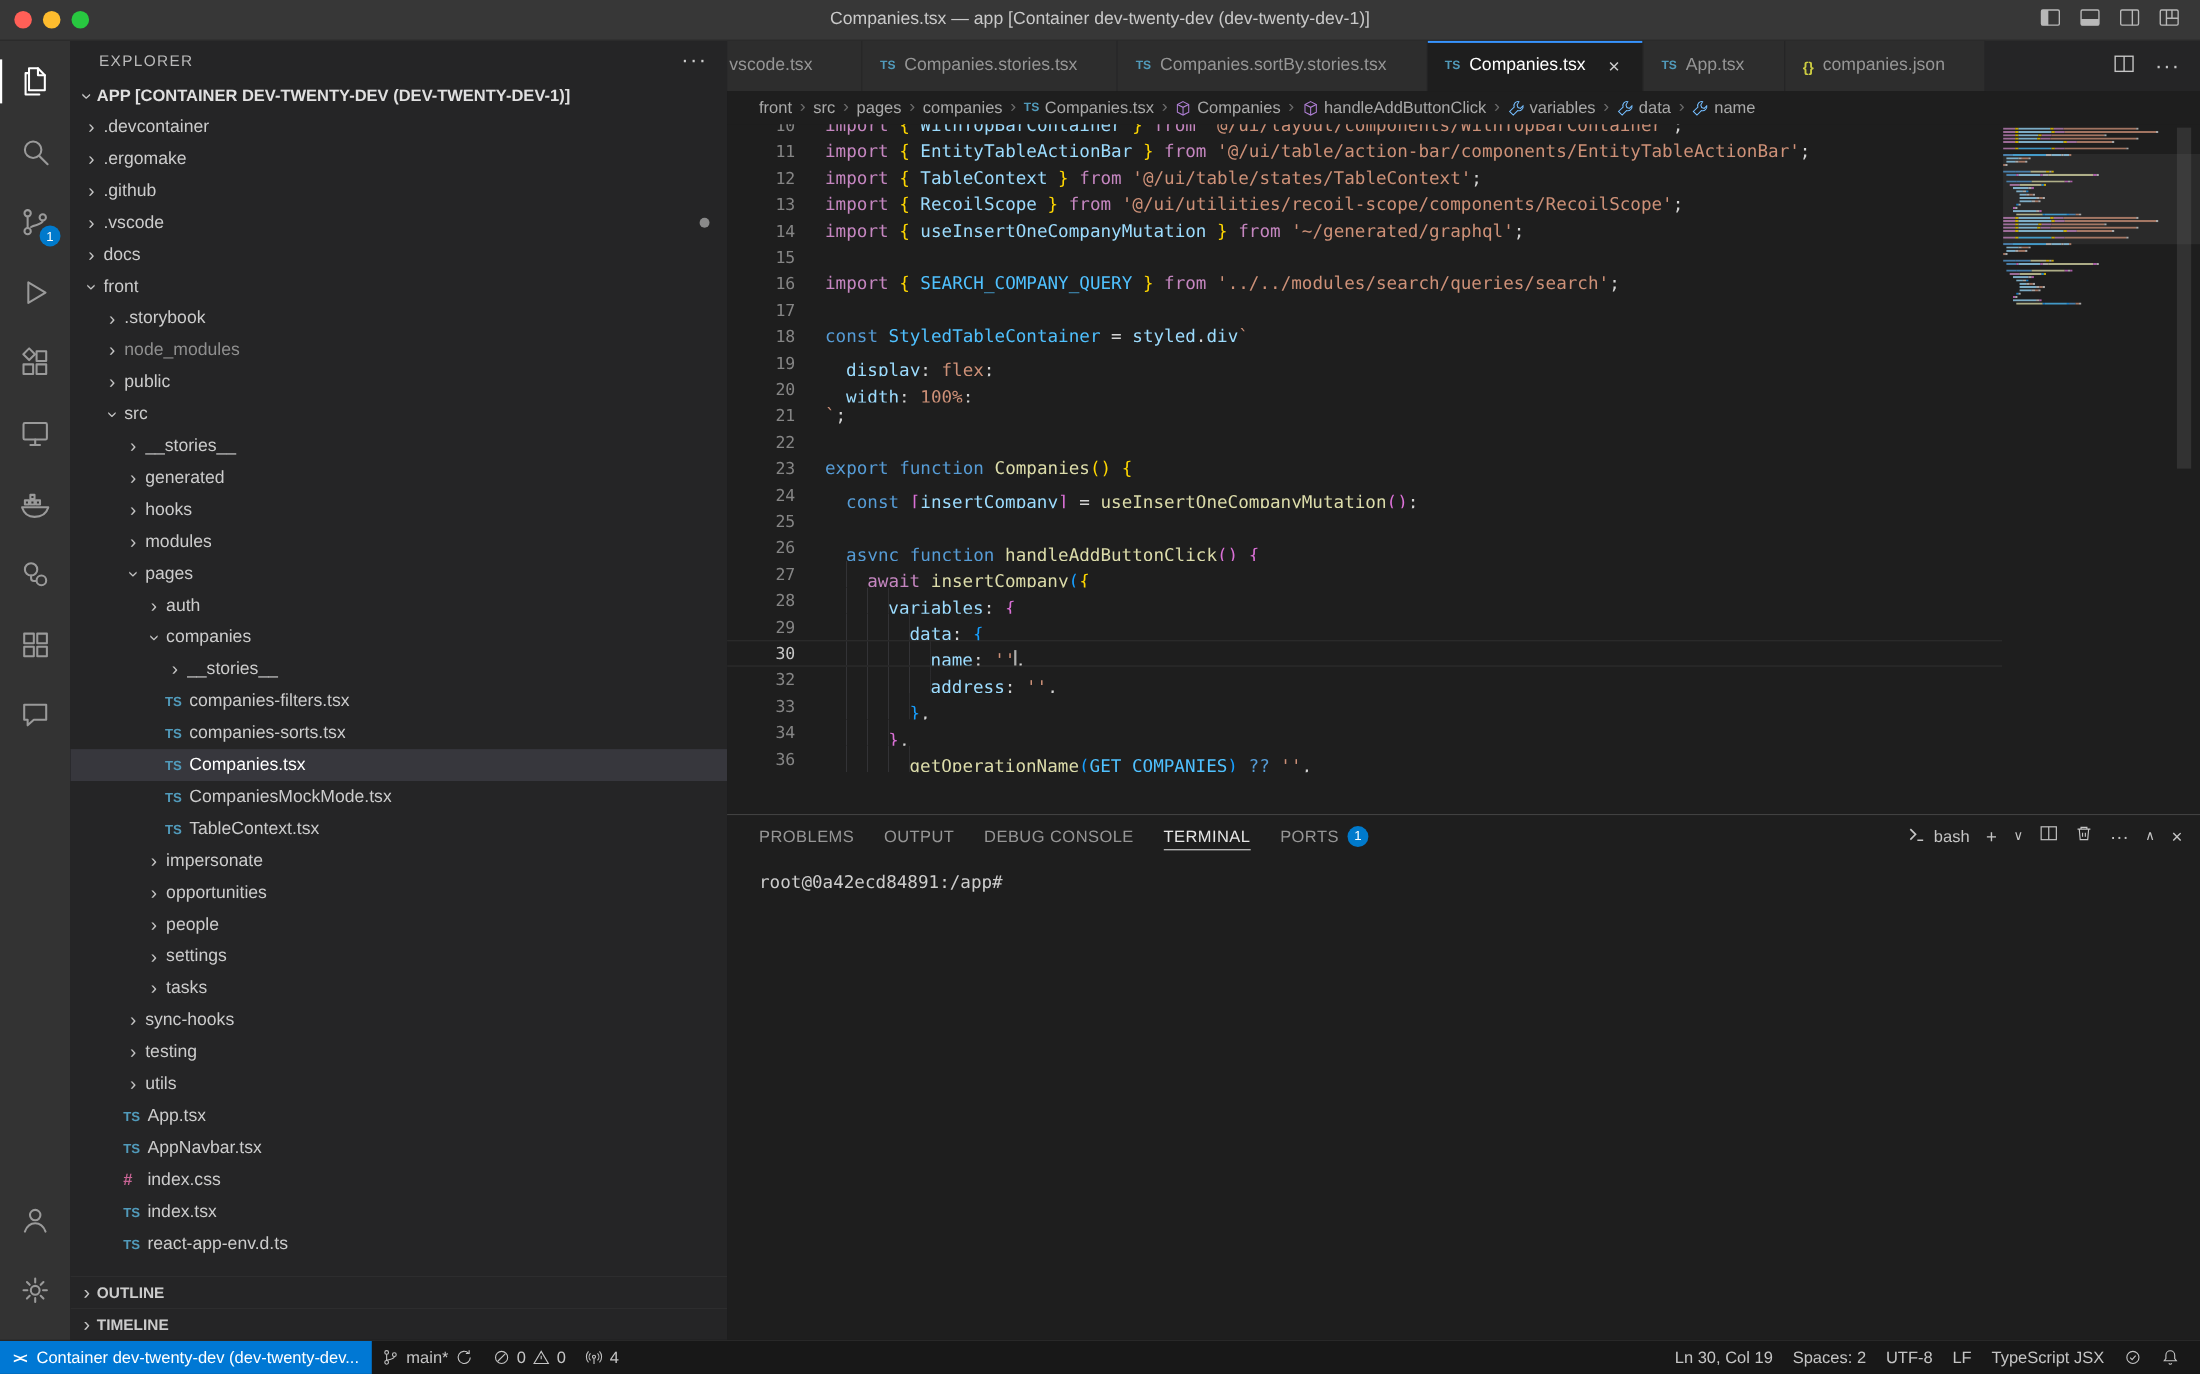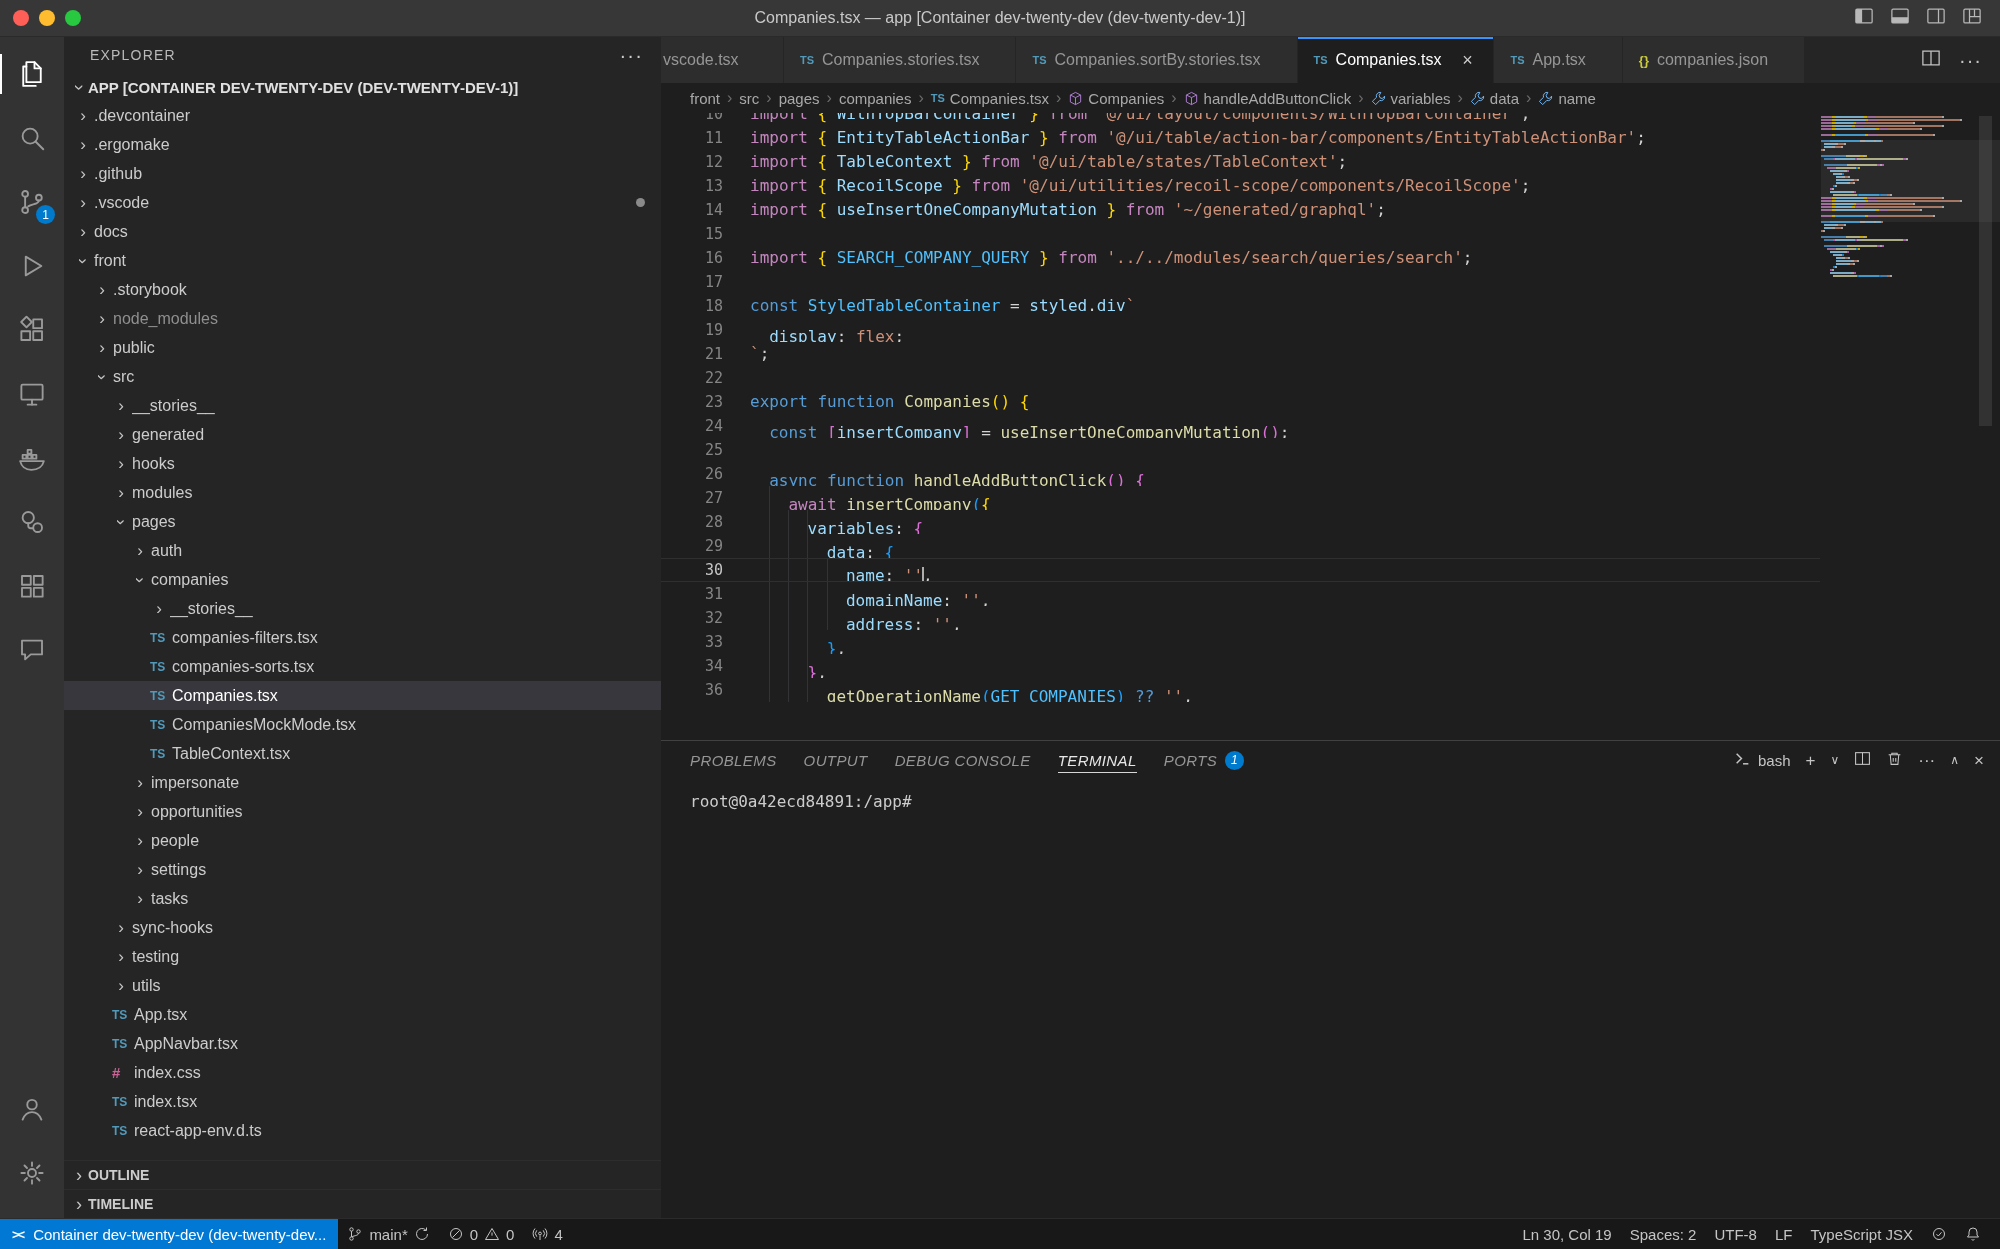--- a/index.html
+++ b/index.html
@@ -524,31 +524,31 @@
             <div class="cline"><span class="gutter">10</span><span class="codetxt"><span style="color: rgb(197, 134, 192);">import </span><span style="color: rgb(255, 215, 0);">{ </span><span style="color: rgb(156, 220, 254);">WithTopBarContainer</span><span style="color: rgb(255, 215, 0);"> }</span><span style="color: rgb(197, 134, 192);"> from </span><span style="color: rgb(206, 145, 120);">'@/ui/layout/components/WithTopBarContainer'</span><span style="color: rgb(212, 212, 212);">;</span></span></div>
             <div class="cline"><span class="gutter">11</span><span class="codetxt"><span style="color: rgb(197, 134, 192);">import </span><span style="color: rgb(255, 215, 0);">{ </span><span style="color: rgb(156, 220, 254);">EntityTableActionBar</span><span style="color: rgb(255, 215, 0);"> }</span><span style="color: rgb(197, 134, 192);"> from </span><span style="color: rgb(206, 145, 120);">'@/ui/table/action-bar/components/EntityTableActionBar'</span><span style="color: rgb(212, 212, 212);">;</span></span></div>
             <div class="cline"><span class="gutter">12</span><span class="codetxt"><span style="color: rgb(197, 134, 192);">import </span><span style="color: rgb(255, 215, 0);">{ </span><span style="color: rgb(156, 220, 254);">TableContext</span><span style="color: rgb(255, 215, 0);"> }</span><span style="color: rgb(197, 134, 192);"> from </span><span style="color: rgb(206, 145, 120);">'@/ui/table/states/TableContext'</span><span style="color: rgb(212, 212, 212);">;</span></span></div>
             <div class="cline"><span class="gutter">13</span><span class="codetxt"><span style="color: rgb(197, 134, 192);">import </span><span style="color: rgb(255, 215, 0);">{ </span><span style="color: rgb(156, 220, 254);">RecoilScope</span><span style="color: rgb(255, 215, 0);"> }</span><span style="color: rgb(197, 134, 192);"> from </span><span style="color: rgb(206, 145, 120);">'@/ui/utilities/recoil-scope/components/RecoilScope'</span><span style="color: rgb(212, 212, 212);">;</span></span></div>
             <div class="cline"><span class="gutter">14</span><span class="codetxt"><span style="color: rgb(197, 134, 192);">import </span><span style="color: rgb(255, 215, 0);">{ </span><span style="color: rgb(156, 220, 254);">useInsertOneCompanyMutation</span><span style="color: rgb(255, 215, 0);"> }</span><span style="color: rgb(197, 134, 192);"> from </span><span style="color: rgb(206, 145, 120);">'~/generated/graphql'</span><span style="color: rgb(212, 212, 212);">;</span></span></div>
             <div class="cline"><span class="gutter">15</span><span class="codetxt"></span></div>
             <div class="cline"><span class="gutter">16</span><span class="codetxt"><span style="color: rgb(197, 134, 192);">import </span><span style="color: rgb(255, 215, 0);">{ </span><span style="color: rgb(79, 193, 255);">SEARCH_COMPANY_QUERY</span><span style="color: rgb(255, 215, 0);"> }</span><span style="color: rgb(197, 134, 192);"> from </span><span style="color: rgb(206, 145, 120);">'../../modules/search/queries/search'</span><span style="color: rgb(212, 212, 212);">;</span></span></div>
             <div class="cline"><span class="gutter">17</span><span class="codetxt"></span></div>
             <div class="cline"><span class="gutter">18</span><span class="codetxt"><span style="color: rgb(86, 156, 214);">const </span><span style="color: rgb(79, 193, 255);">StyledTableContainer</span><span style="color: rgb(212, 212, 212);"> = </span><span style="color: rgb(156, 220, 254);">styled</span><span style="color: rgb(212, 212, 212);">.</span><span style="color: rgb(156, 220, 254);">div</span><span style="color: rgb(206, 145, 120);">`</span></span></div>
             <div class="cline"><span class="gutter">19</span><span class="codetxt"><span class="ws" style="width: 19.2px;"></span><span style="color: rgb(156, 220, 254);">display</span><span style="color: rgb(212, 212, 212);">: </span><span style="color: rgb(206, 145, 120);">flex</span><span style="color: rgb(212, 212, 212);">;</span></span></div>
+            <div class="cline"><span class="gutter">20</span><span class="codetxt"><span class="ws" style="width: 19.2px;"></span><span style="color: rgb(156, 220, 254);">width</span><span style="color: rgb(212, 212, 212);">: </span><span style="color: rgb(206, 145, 120);">100%</span><span style="color: rgb(212, 212, 212);">;</span></span></div>
             <div class="cline"><span class="gutter">21</span><span class="codetxt"><span style="color: rgb(206, 145, 120);">`</span><span style="color: rgb(212, 212, 212);">;</span></span></div>
             <div class="cline"><span class="gutter">22</span><span class="codetxt"></span></div>
             <div class="cline"><span class="gutter">23</span><span class="codetxt"><span style="color: rgb(86, 156, 214);">export </span><span style="color: rgb(86, 156, 214);">function </span><span style="color: rgb(220, 220, 170);">Companies</span><span style="color: rgb(255, 215, 0);">()</span><span style="color: rgb(212, 212, 212);"> </span><span style="color: rgb(255, 215, 0);">{</span></span></div>
             <div class="cline"><span class="gutter">24</span><span class="codetxt"><span class="ws" style="width: 19.2px;"></span><span style="color: rgb(86, 156, 214);">const </span><span style="color: rgb(218, 112, 214);">[</span><span style="color: rgb(156, 220, 254);">insertCompany</span><span style="color: rgb(218, 112, 214);">]</span><span style="color: rgb(212, 212, 212);"> = </span><span style="color: rgb(220, 220, 170);">useInsertOneCompanyMutation</span><span style="color: rgb(218, 112, 214);">()</span><span style="color: rgb(212, 212, 212);">;</span></span></div>
             <div class="cline"><span class="gutter">25</span><span class="codetxt"></span></div>
             <div class="cline"><span class="gutter">26</span><span class="codetxt"><span class="ws" style="width: 19.2px;"></span><span style="color: rgb(86, 156, 214);">async </span><span style="color: rgb(86, 156, 214);">function </span><span style="color: rgb(220, 220, 170);">handleAddButtonClick</span><span style="color: rgb(218, 112, 214);">()</span><span style="color: rgb(212, 212, 212);"> </span><span style="color: rgb(218, 112, 214);">{</span></span></div>
             <div class="cline"><span class="gutter">27</span><span class="codetxt"><span class="ws guides" style="width: 19.2px; margin-left: 19.2px;"></span><span style="color: rgb(197, 134, 192);">await </span><span style="color: rgb(220, 220, 170);">insertCompany</span><span style="color: rgb(23, 159, 255);">(</span><span style="color: rgb(255, 215, 0);">{</span></span></div>
             <div class="cline"><span class="gutter">28</span><span class="codetxt"><span class="ws guides" style="width: 38.4px; margin-left: 19.2px;"></span><span style="color: rgb(156, 220, 254);">variables</span><span style="color: rgb(212, 212, 212);">: </span><span style="color: rgb(218, 112, 214);">{</span></span></div>
             <div class="cline"><span class="gutter">29</span><span class="codetxt"><span class="ws guides" style="width: 57.6px; margin-left: 19.2px;"></span><span style="color: rgb(156, 220, 254);">data</span><span style="color: rgb(212, 212, 212);">: </span><span style="color: rgb(23, 159, 255);">{</span></span></div>
             <div class="cline active"><span class="gutter">30</span><span class="codetxt"><span class="ws guides" style="width: 76.8px; margin-left: 19.2px;"></span><span style="color: rgb(156, 220, 254);">name</span><span style="color: rgb(212, 212, 212);">: </span><span style="color: rgb(206, 145, 120);">''</span><span class="cursor"></span><span style="color: rgb(212, 212, 212);">,</span></span></div>
-            <div class="cline"><span class="gutter">31</span><span class="codetxt"><span class="ws guides" style="width: 76.8px; margin-left: 19.2px;"></span><span style="color: rgb(156, 220, 254);">domainName</span><span style="color: rgb(212, 212, 212);">: </span><span style="color: rgb(206, 145, 120);">''</span><span style="color: rgb(212, 212, 212);">,</span></span></div>
             <div class="cline"><span class="gutter">32</span><span class="codetxt"><span class="ws guides" style="width: 76.8px; margin-left: 19.2px;"></span><span style="color: rgb(156, 220, 254);">address</span><span style="color: rgb(212, 212, 212);">: </span><span style="color: rgb(206, 145, 120);">''</span><span style="color: rgb(212, 212, 212);">,</span></span></div>
             <div class="cline"><span class="gutter">33</span><span class="codetxt"><span class="ws guides" style="width: 57.6px; margin-left: 19.2px;"></span><span style="color: rgb(23, 159, 255);">}</span><span style="color: rgb(212, 212, 212);">,</span></span></div>
             <div class="cline"><span class="gutter">34</span><span class="codetxt"><span class="ws guides" style="width: 38.4px; margin-left: 19.2px;"></span><span style="color: rgb(218, 112, 214);">}</span><span style="color: rgb(212, 212, 212);">,</span></span></div>
             <div class="cline"><span class="gutter">36</span><span class="codetxt"><span class="ws guides" style="width: 57.6px; margin-left: 19.2px;"></span><span style="color: rgb(220, 220, 170);">getOperationName</span><span style="color: rgb(23, 159, 255);">(</span><span style="color: rgb(79, 193, 255);">GET_COMPANIES</span><span style="color: rgb(23, 159, 255);">)</span><span style="color: rgb(86, 156, 214);"> ?? </span><span style="color: rgb(206, 145, 120);">''</span><span style="color: rgb(212, 212, 212);">,</span></span></div>
           </div>
         <div class="minimap" id="minimap">
           <div class="mm-slider"></div>
         <div class="mrow"><span style="width: 11px; background: rgb(197, 134, 192);"></span><span style="width: 3px; background: rgb(255, 215, 0);"></span><span style="width: 29px; background: rgb(156, 220, 254);"></span><span style="width: 3px; background: rgb(255, 215, 0);"></span><span style="width: 9px; background: rgb(197, 134, 192);"></span><span style="width: 66px; background: rgb(206, 145, 120);"></span><span style="width: 2px; background: rgb(212, 212, 212);"></span></div>
             <div class="mrow"><span style="width: 11px; background: rgb(197, 134, 192);"></span><span style="width: 3px; background: rgb(255, 215, 0);"></span><span style="width: 30px; background: rgb(156, 220, 254);"></span><span style="width: 3px; background: rgb(255, 215, 0);"></span><span style="width: 9px; background: rgb(197, 134, 192);"></span><span style="width: 83px; background: rgb(206, 145, 120);"></span><span style="width: 2px; background: rgb(212, 212, 212);"></span></div>
             <div class="mrow"><span style="width: 11px; background: rgb(197, 134, 192);"></span><span style="width: 3px; background: rgb(255, 215, 0);"></span><span style="width: 18px; background: rgb(156, 220, 254);"></span><span style="width: 3px; background: rgb(255, 215, 0);"></span><span style="width: 9px; background: rgb(197, 134, 192);"></span><span style="width: 48px; background: rgb(206, 145, 120);"></span><span style="width: 2px; background: rgb(212, 212, 212);"></span></div>
@@ -604,21 +604,21 @@
             <div class="mrow"><span style="width: 9px; background: transparent;"></span><span style="width: 21px; background: rgb(156, 220, 254);"></span><span style="width: 3px; background: rgb(212, 212, 212);"></span><span style="width: 2px; background: rgb(218, 112, 214);"></span></div>
             <div class="mrow"><span style="width: 12px; background: transparent;"></span><span style="width: 24px; background: rgb(220, 220, 170);"></span><span style="width: 2px; background: rgb(23, 159, 255);"></span><span style="width: 20px; background: rgb(79, 193, 255);"></span><span style="width: 2px; background: rgb(23, 159, 255);"></span><span style="width: 6px; background: rgb(86, 156, 214);"></span><span style="width: 3px; background: rgb(206, 145, 120);"></span><span style="width: 2px; background: rgb(212, 212, 212);"></span></div>
           </div>
         <div class="vscrollbar">
           <div class="vthumb"></div>
         </div>
       </div>
 
       <div class="panel">
         <div class="panel-head">
-          <div style="display:flex;height:100%;font-style:italic;" id="panel-tabs">
+          <div style="display:flex;height:100%;" id="panel-tabs">
               <div class="ptab">
                 <span>PROBLEMS</span>
               </div>
               <div class="ptab">
                 <span>OUTPUT</span>
               </div>
               <div class="ptab">
                 <span>DEBUG CONSOLE</span>
               </div>
               <div class="ptab active">

